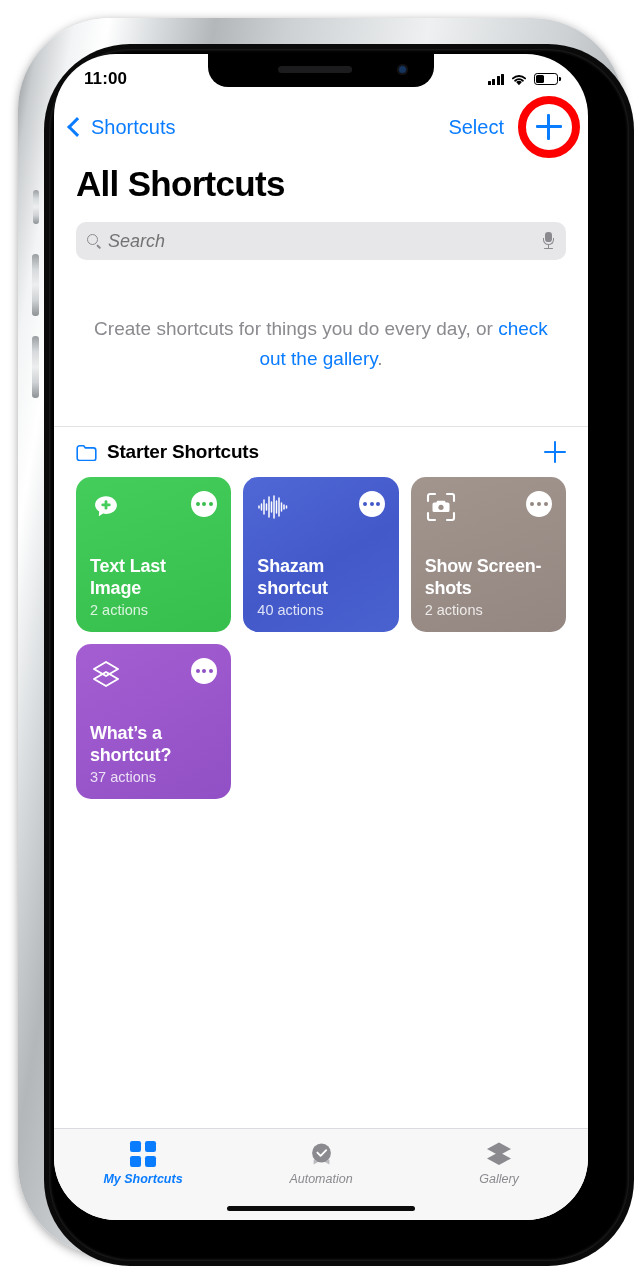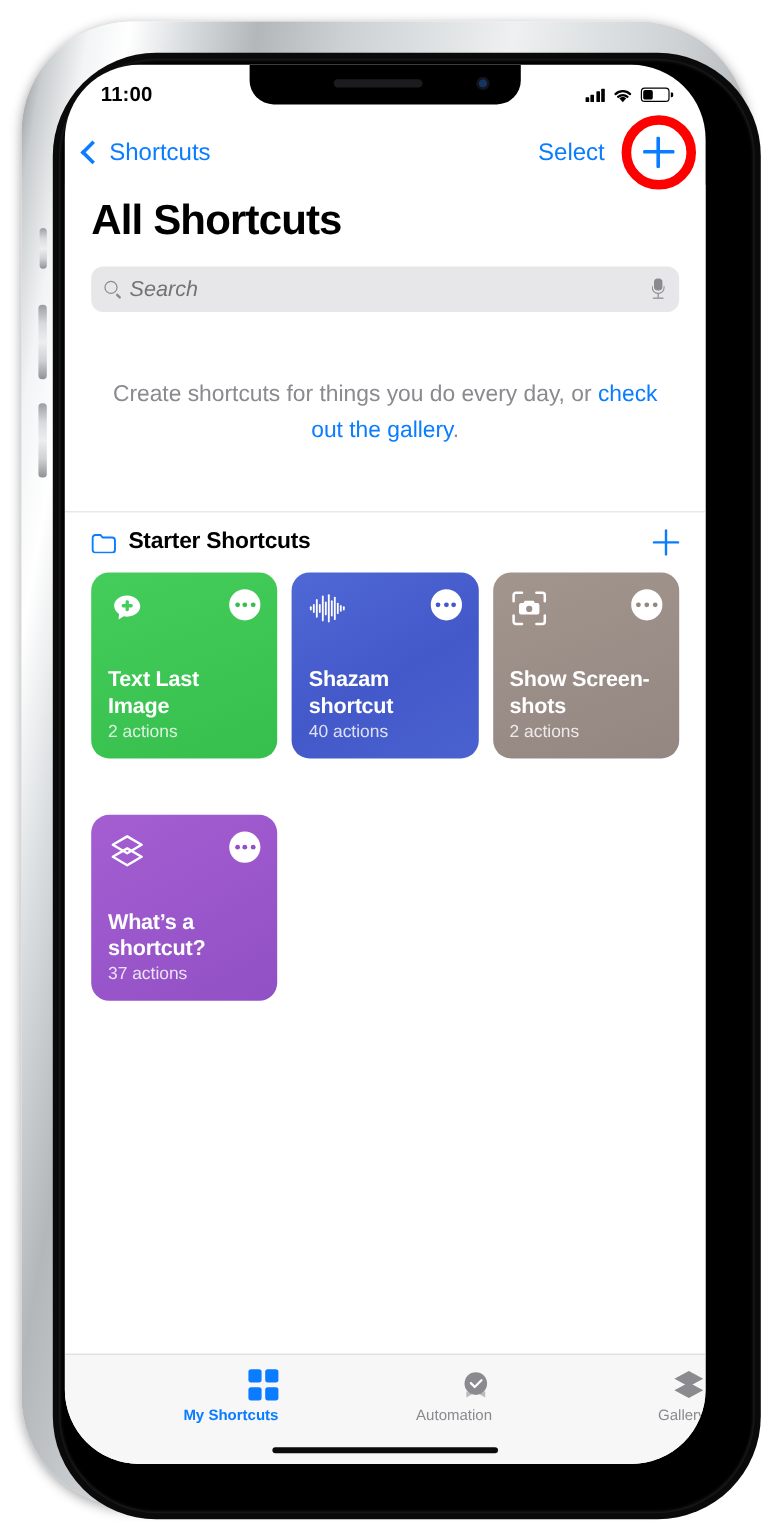--- a/index.html
+++ b/index.html
@@ -441,23 +441,24 @@
     background: #f7f7f8;
     border-top: 1px solid #dcdce0;
     display: flex;
     box-sizing: border-box;
     z-index: 15;
   }
   .tab {
     flex: 1;
     display: flex;
     flex-direction: column;
-    align-items: flex-end;
+    align-items: center;
     padding-top: 10px;
     cursor: pointer;
+    font-style: italic;
   }
   .tab-ico {
     height: 30px;
     display: flex;
     align-items: center;
     justify-content: center;
   }
   .tab-label {
     margin-top: 3px;
     font-size: 12.5px;
@@ -640,21 +641,21 @@
                 <i style="background:#948781"></i>
                 <i style="background:#948781"></i>
             </span>
           </div>
           <div class="card-body">
             <div class="card-title">Show Screen-shots</div>
             <div class="card-sub">2 actions</div>
           </div>
         </div>
 
-        <div class="card" style="background:linear-gradient(150deg,#a45ed1 0%,#9150c5 100%);margin-top:35px;">
+        <div class="card" style="background:linear-gradient(150deg,#a45ed1 0%,#9150c5 100%);">
           <div class="card-top">
             <span class="card-glyph">
               <svg width="32" height="30" viewBox="0 0 32 30">
                 <g fill="none" stroke="#ffffff" stroke-width="2" stroke-linejoin="round">
                   <path d="M16 3 L28 10 L16 17 L4 10 Z"></path>
                   <path d="M16 13 L28 20 L16 27 L4 20 Z"></path>
                 </g>
               </svg>
             </span>
             <span class="dots">

